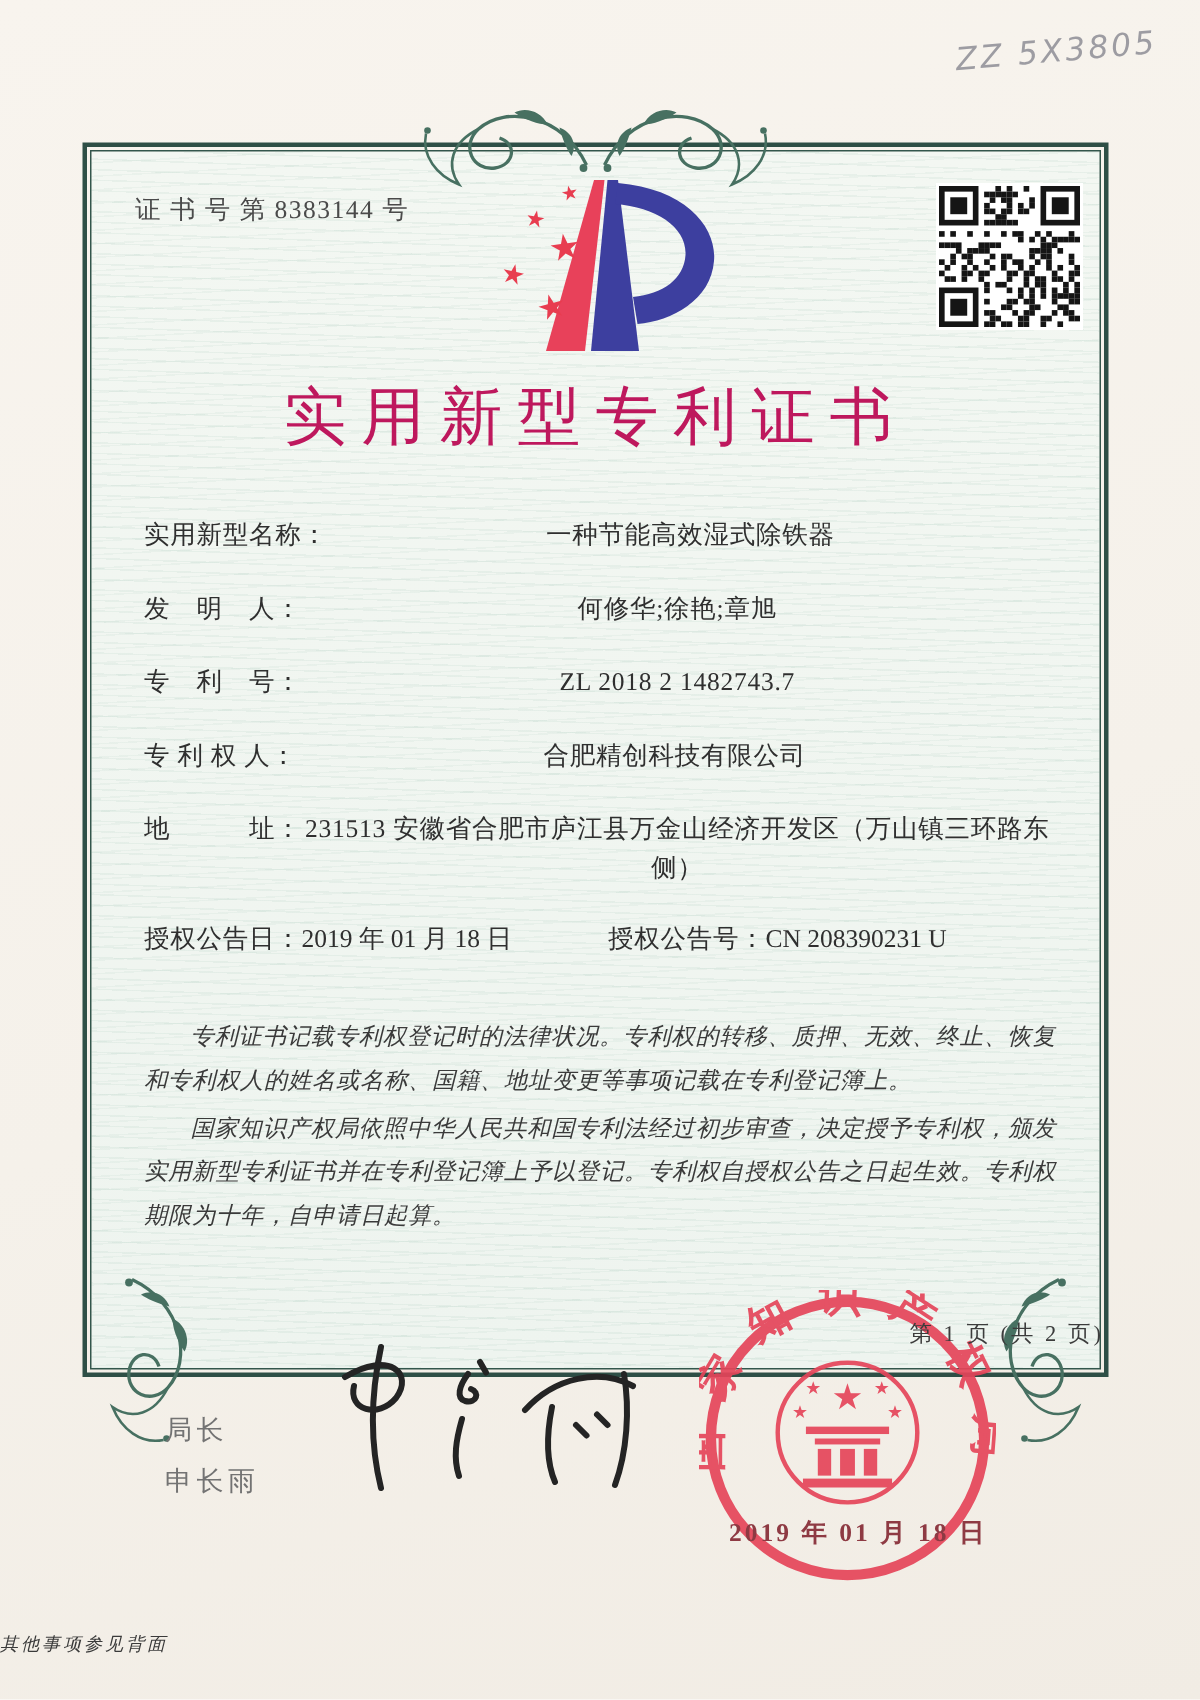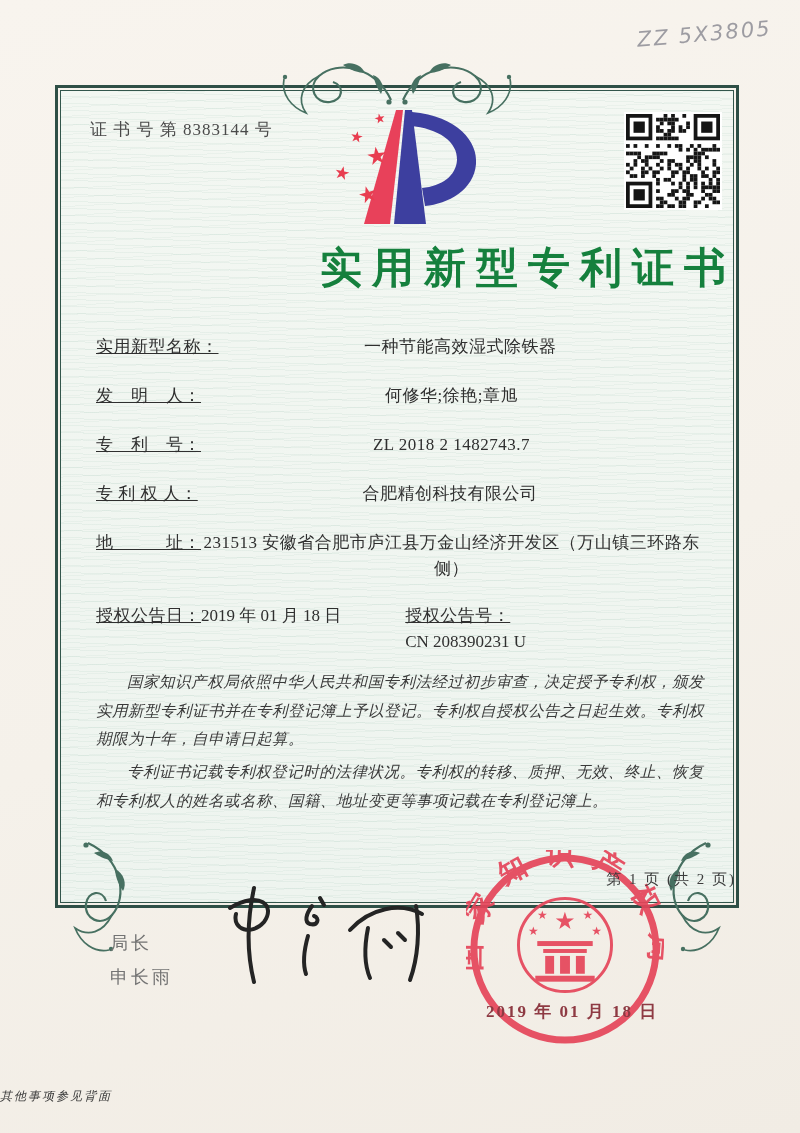--- a/index.html
+++ b/index.html
@@ -9,21 +9,21 @@
     font-family:"Liberation Serif","DejaVu Serif",serif;color:#333;
   }
   
   .pencil-note{
     position:absolute;top:22px;right:28px;color:#8e8e96;
     font-family:"DejaVu Sans",sans-serif;font-style:italic;font-size:21px;
     letter-spacing:2px;transform:rotate(-5deg);opacity:.85;
   }
   
   .cert{
-    position:absolute;left:55px;top:85px;width:684px;height:823px;
+    position:absolute;left:55px;top:95px;width:684px;height:823px;
     border:3px solid #2e4f46;box-sizing:border-box;
   }
   .cert-inner{
     position:absolute;inset:2px;border:1px solid #33564c;
     background:
       repeating-linear-gradient(2deg ,rgba(125,175,155,.10) 0 1px,transparent 1px 7px),
       repeating-linear-gradient(-3deg,rgba(125,175,155,.08) 0 1px,transparent 1px 9px),
       linear-gradient(#f3f7f2,#eef4ef);
   }
   .ornament{color:#477061;position:absolute;}
@@ -31,31 +31,31 @@
   .ornament-bl{left:-18px;bottom:-26px;transform:rotate(90deg);}
   .ornament-br{right:-18px;bottom:-26px;transform:rotate(90deg) scaleY(-1);}
   
   .cert-no{position:absolute;left:32px;top:30px;font-size:17px;color:#4a4a4a;letter-spacing:1px;}
   .logo{position:absolute;left:272px;top:14px;width:156px;height:130px;}
   .logo .star{position:absolute;color:#e83d50;line-height:1;}
   .qr{position:absolute;right:14px;top:24px;width:94px;height:94px;background:#fff;padding:2px;}
   .qr svg{width:100%;height:100%;display:block;}
   
   .title{
-    position:absolute;left:0;right:0;top:152px;text-align:right;
-    font-size:42px;font-weight:700;letter-spacing:10px;color:#15803d;
+    position:absolute;left:0;right:0;top:152px;text-align:center;
+    font-size:42px;font-weight:400;letter-spacing:10px;color:#be185d;
   }
   
   .fields{position:absolute;left:38px;right:34px;top:246px;font-size:17px;color:#2f2f2f;}
   .f-row{display:flex;margin-bottom:23px;line-height:26px;}
-  .f-label{white-space:pre;flex:none;letter-spacing:.5px;text-decoration:underline;}
+  .f-label{white-space:pre;flex:none;letter-spacing:.5px;}
   .f-value{flex:1;letter-spacing:.5px;text-align:center;}
-  .grant-row{display:flex;margin-top:-2px;}
+  .grant-row{display:flex;margin-top:-2px;align-items:center;}
   .grant-pair{display:flex;line-height:26px;}
-  .grant-pair.second{margin-left:64px;flex-direction:column;}
+  .grant-pair.second{margin-left:64px;}
   
   .paras{position:absolute;left:38px;right:32px;top:580px;}
   .paras p{
     margin:0 0 4px 0;text-indent:2em;font-size:15.5px;line-height:1.85;
     text-align:justify;font-style:italic;color:#3a3a3a;letter-spacing:.5px;
   }
   
   .signer{position:absolute;left:52px;top:838px;font-size:18px;color:#737373;line-height:34px;letter-spacing:3px;}
   .signature{position:absolute;left:150px;top:790px;}
   .seal{position:absolute;left:408px;top:762px;width:198px;height:198px;opacity:.92;}
@@ -345,22 +345,22 @@
         <span>2019 年 01 月 18 日</span>
       </span>
       <span class="grant-pair second">
         <span class="f-label">授权公告号：</span>
         <span>CN 208390231 U</span>
       </span>
     </div>
   </div>
 
   <div class="paras">
+    <p>专利证书记载专利权登记时的法律状况。专利权的转移、质押、无效、终止、恢复和专利权人的姓名或名称、国籍、地址变更等事项记载在专利登记簿上。</p>
     <p>国家知识产权局依照中华人民共和国专利法经过初步审查，决定授予专利权，颁发实用新型专利证书并在专利登记簿上予以登记。专利权自授权公告之日起生效。专利权期限为十年，自申请日起算。</p>
-    <p>专利证书记载专利权登记时的法律状况。专利权的转移、质押、无效、终止、恢复和专利权人的姓名或名称、国籍、地址变更等事项记载在专利登记簿上。</p>
   </div>
 
   <div class="signer">
     <div>局长</div>
     <div>申长雨</div>
   </div>
 
   <svg class="signature" width="240" height="115" viewBox="0 0 240 115">
     <g fill="none" stroke="#242424" stroke-width="4" stroke-linecap="round" stroke-linejoin="round">
       <path d="M46,10 C40,38 38,72 46,104"></path>

